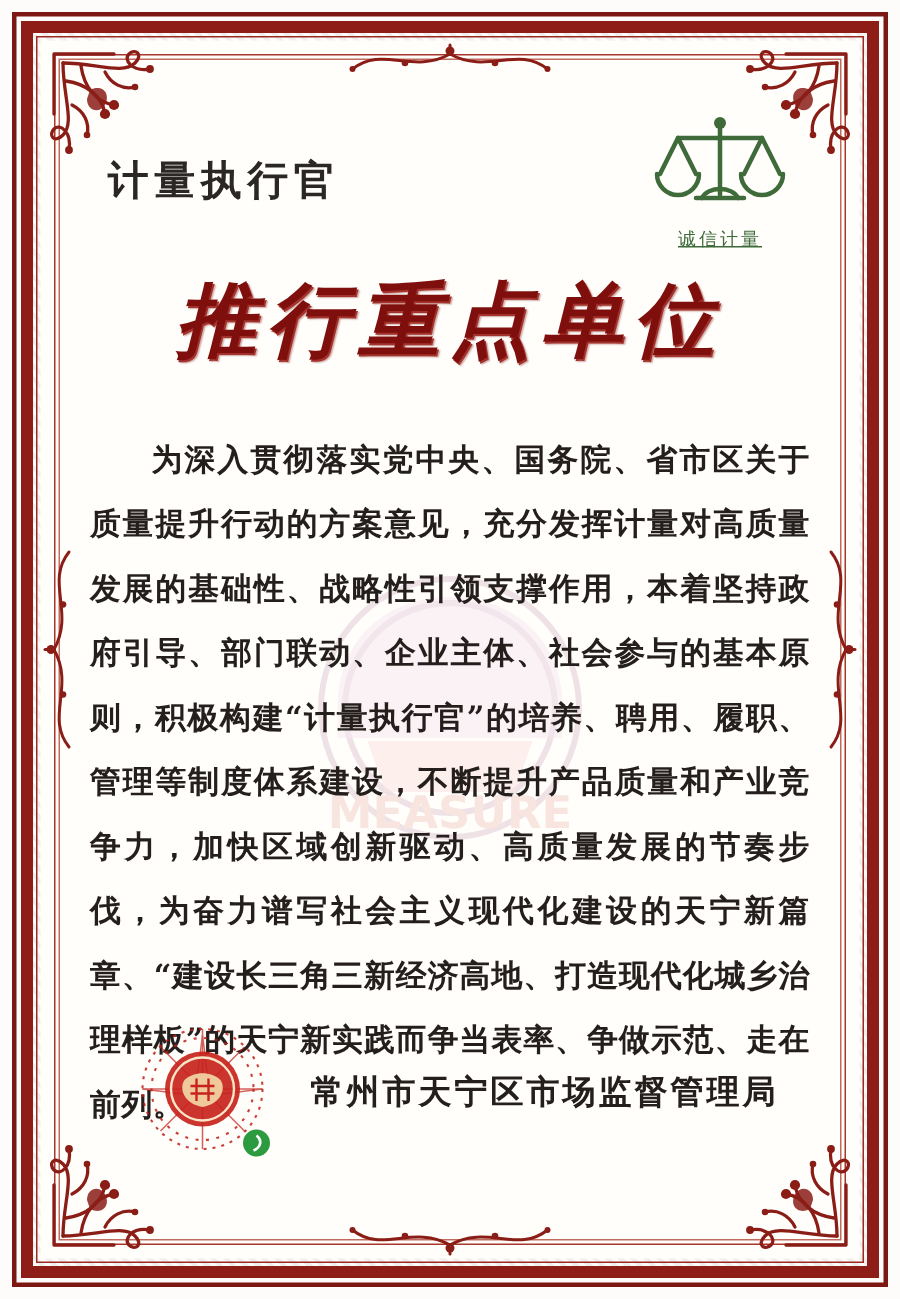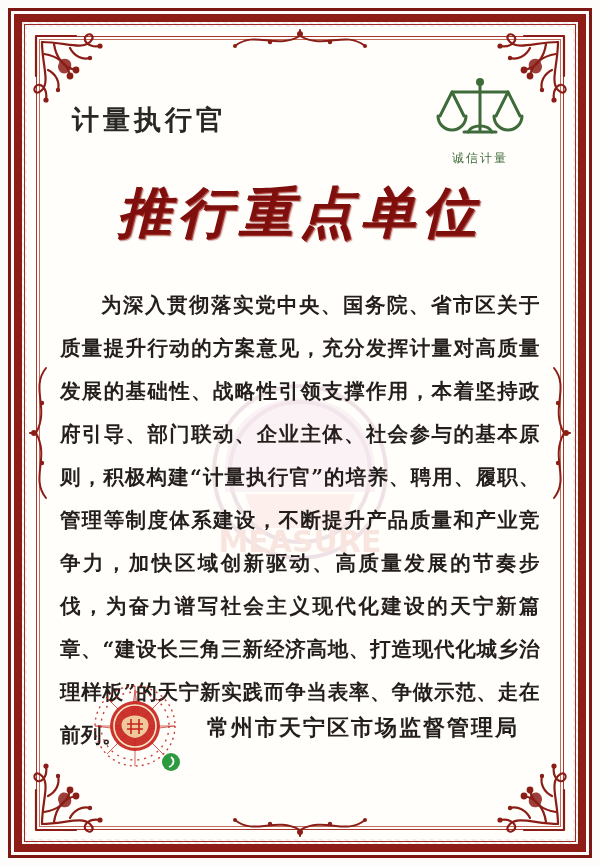--- a/index.html
+++ b/index.html
@@ -148,20 +148,21 @@
     width: 108px;
     text-align: center;
     position: relative;
   }
   .logo-caption {
     font-family: "DejaVu Serif", serif;
     font-size: 12px;
     color: #3f6b3a;
     letter-spacing: 2px;
     margin-top: 2px;
+    text-decoration: underline;
   }
 
   .main-title {
     position: relative;
     z-index: 2;
     text-align: center;
     font-family: "DejaVu Serif", serif;
     font-size: 54px;
     font-weight: bold;
     letter-spacing: 7px;

